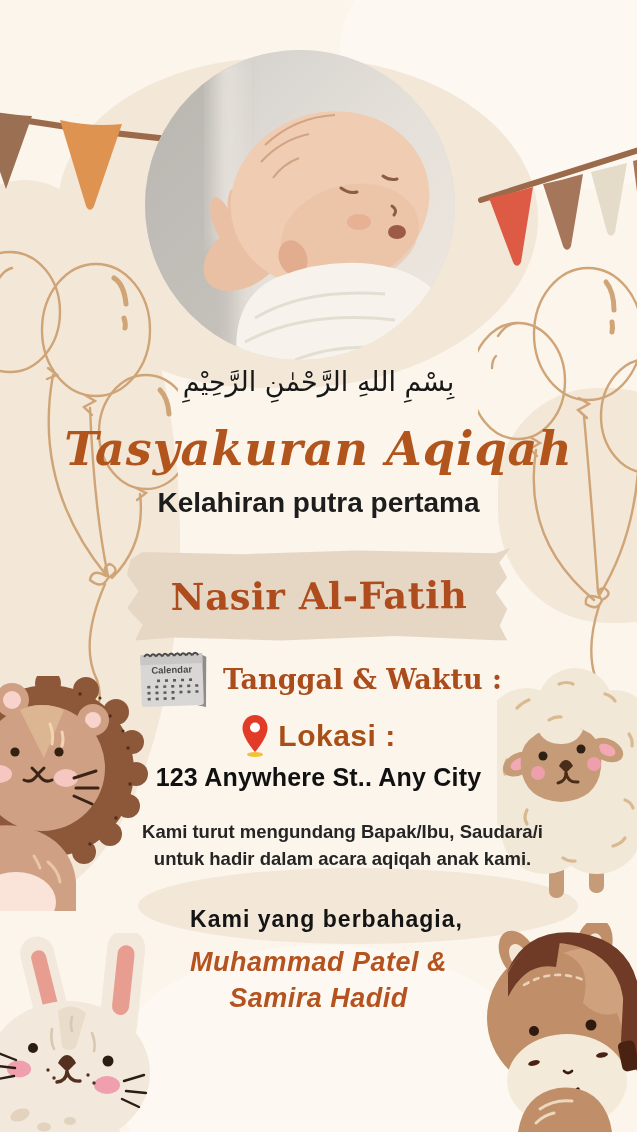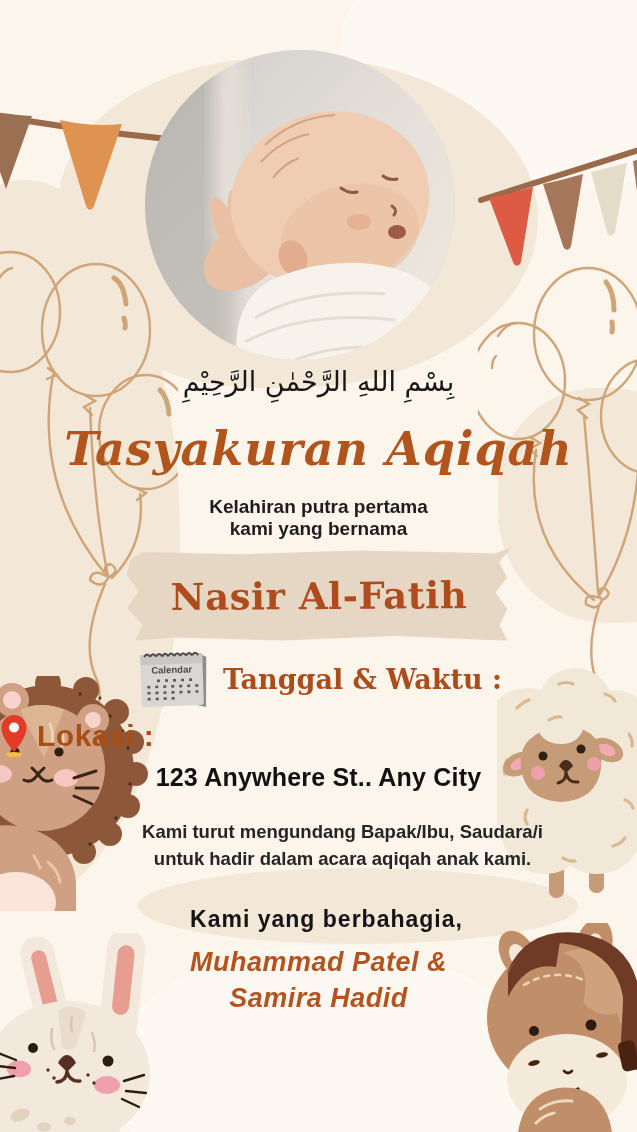--- a/index.html
+++ b/index.html
@@ -8,32 +8,32 @@
   .blob{position:absolute;border-radius:50%;}
   .blob-beige{background:#f3e7d8;}
   .blob-light{background:#fdf9f2;}
   .abs{position:absolute;}
   .center-text{left:0;width:100%;text-align:center;}
 
   .photo{position:absolute;left:145px;top:50px;width:310px;height:310px;border-radius:50%;overflow:hidden;background:#ddd8d2;}
 
   .bismillah{position:absolute;top:366px;font-family:"DejaVu Sans",sans-serif;font-size:27px;color:#171717;direction:rtl;}
   .title{position:absolute;top:422px;font-family:"DejaVu Serif",serif;font-style:italic;font-weight:bold;font-size:46px;color:#b2551d;letter-spacing:1px;}
-  .subtitle{position:absolute;top:496px;font-size:19px;line-height:1.18;font-weight:bold;color:#1d1d1d;}
+  .subtitle{position:absolute;top:486px;font-size:28px;line-height:1.18;font-weight:bold;color:#1d1d1d;}
 
   .name-banner{position:absolute;left:127px;top:549px;width:384px;height:93px;background:#e6d7c5;display:flex;align-items:center;justify-content:center;transform:rotate(-.4deg);
     clip-path:polygon(1% 10%,4% 2%,30% 5%,60% 2%,96% 6%,100% 0%,97% 16%,99% 32%,96% 48%,99% 66%,97% 84%,99% 100%,70% 94%,40% 98%,12% 94%,2% 97%,4% 80%,0% 62%,3% 44%,0% 26%);}
   .baby-name{font-family:"DejaVu Serif",serif;font-weight:bold;font-size:37px;color:#af4c1d;letter-spacing:.5px;}
 
   .schedule-row{position:absolute;top:646px;left:0;width:100%;display:flex;align-items:center;justify-content:center;gap:10px;}
   .schedule-text{text-align:center;}
   .schedule-heading{font-family:"DejaVu Serif",serif;font-weight:bold;font-size:27px;color:#aa4c1b;}
   .schedule-date{font-family:"Liberation Serif",serif;font-size:25px;color:#101010;margin-top:1px;}
 
-  .location-row{position:absolute;top:714px;left:0;width:100%;display:flex;align-items:center;justify-content:flex-start;gap:9px;}
+  .location-row{position:absolute;top:714px;left:0;width:100%;display:flex;align-items:center;justify-content:center;gap:9px;}
   .location-heading{font-weight:bold;font-size:30px;color:#a84f17;letter-spacing:.5px;}
   .address{position:absolute;top:763px;font-weight:bold;font-size:25px;color:#111111;letter-spacing:.2px;}
 
   .invitation{position:absolute;top:819px;font-size:18.5px;font-weight:600;color:#252525;line-height:1.45;padding-left:24px;}
   .closing{position:absolute;top:906px;font-size:23px;font-weight:600;color:#141414;letter-spacing:1px;padding-left:8px;}
   .parents{position:absolute;top:944px;font-weight:bold;font-style:italic;font-size:27px;color:#b4531f;line-height:1.35;letter-spacing:.5px;}
 
   svg{display:block;}
 </style>
 </head>
@@ -321,21 +321,20 @@
         <path d="M58 200 q8 -8 18 -10"></path>
     </g>
     <rect x="142" y="118" width="17" height="30" rx="5" transform="rotate(-12 150 133)" fill="#4a2212"></rect>
   </svg>
 
   <div class="bismillah center-text">بِسْمِ اللهِ الرَّحْمٰنِ الرَّحِيْمِ</div>
   <div class="title center-text">Tasyakuran Aqiqah</div>
 
   <div class="subtitle center-text">
     <div>Kelahiran putra pertama</div>
-    <div>kami yang bernama</div>
   </div>
 
   <div class="name-banner">
     <span class="baby-name">Nasir Al-Fatih</span>
   </div>
 
   <div class="schedule-row">
     <svg width="78" height="66" viewBox="0 0 78 66">
       <g transform="rotate(-2 39 33)">
         <path d="M64 8 l8 4 -2 50 -8 -2 Z" fill="#8f8d8b"></path>

